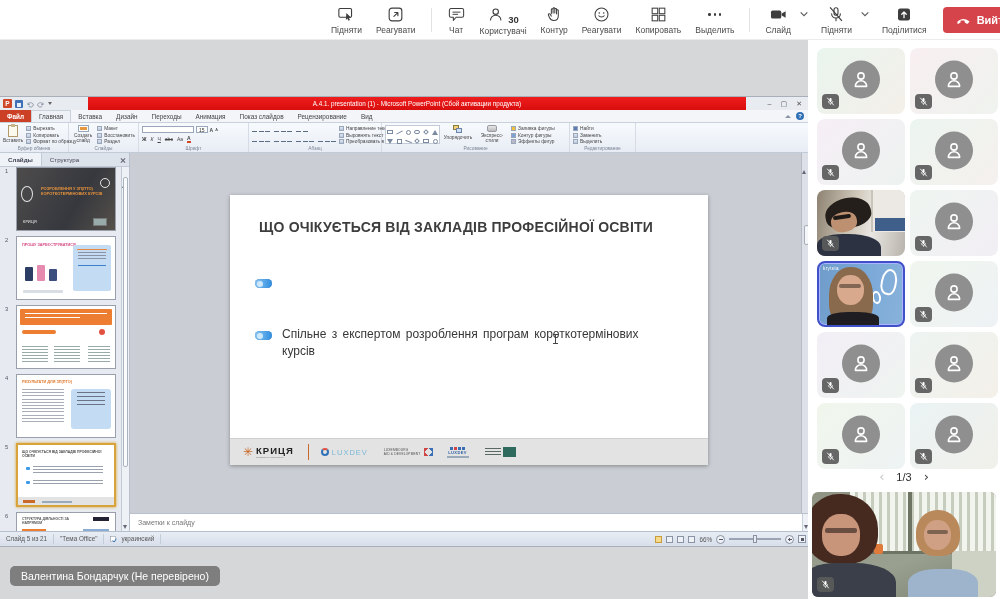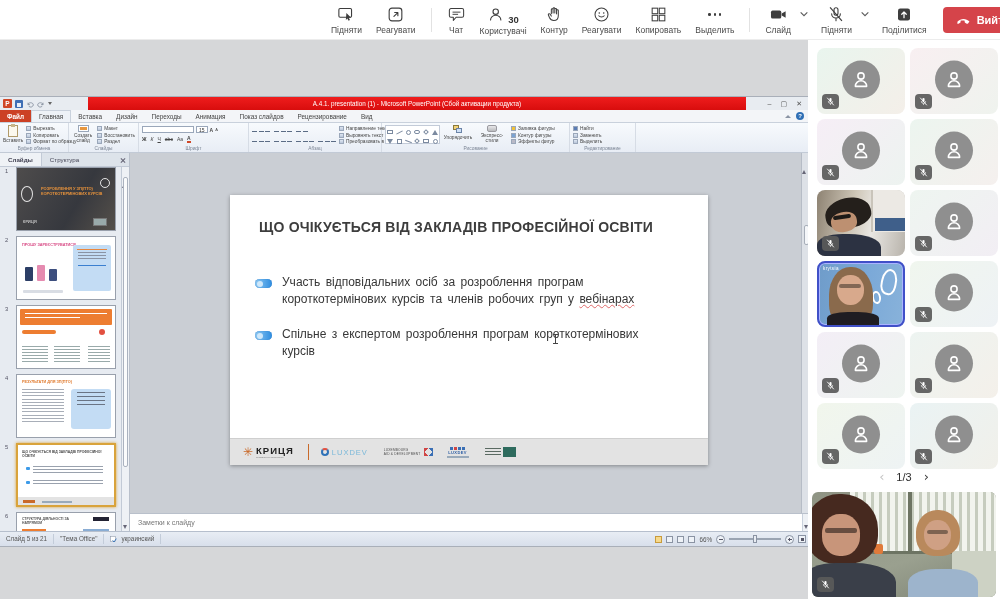--- a/index.html
+++ b/index.html
@@ -710,21 +710,20 @@
           </div>
         </div>
 
         <div class="edit-wrap">
           <div class="edit-area">
 
             <div class="slide">
               <div class="slide-title">ЩО ОЧІКУЄТЬСЯ ВІД ЗАКЛАДІВ ПРОФЕСІЙНОЇ ОСВІТИ</div>
 
               <span class="toggle" style="top:84px"></span>
-              <div class="bullet" style="top:79px"><span>Участь відповідальних осіб за розроблення програм короткотермінових курсів та членів робочих груп у </span><span class="squiggle">вебінарах</span></div>
 
               <span class="toggle" style="top:136px"></span>
               <div class="bullet" style="top:131px">Спільне з експертом розроблення програм короткотермінових курсів</div>
 
               <span class="ibeam"></span>
 
               <div class="slide-footer">
                 <div class="lg-krytsia">
                   <span class="star">✳</span>
                   <span>
@@ -790,20 +789,21 @@
           <span class="zoom-circle"></span>
           <span class="zslider">
               <i></i>
             </span>
           <span class="zoom-circle plus"></span>
           <span class="fit-ic"></span>
         </span>
       </div>
     </div>
 
+    <div class="presenter-pill">Валентина Бондарчук (Не перевірено)</div>
   </div>
 
   <aside class="sidebar">
     <div class="tiles">
 
       <div class="tile g1">
         <span class="avatar">
             <svg width="22" height="22" viewBox="0 0 24 24">
               <circle cx="12" cy="8.2" r="3.4" fill="none" stroke="#fff" stroke-width="1.7"></circle>
               <path d="M5.8 19.5 a6.2 6.2 0 0 1 12.4 0 z" fill="none" stroke="#fff" stroke-width="1.7" stroke-linejoin="round"></path>

